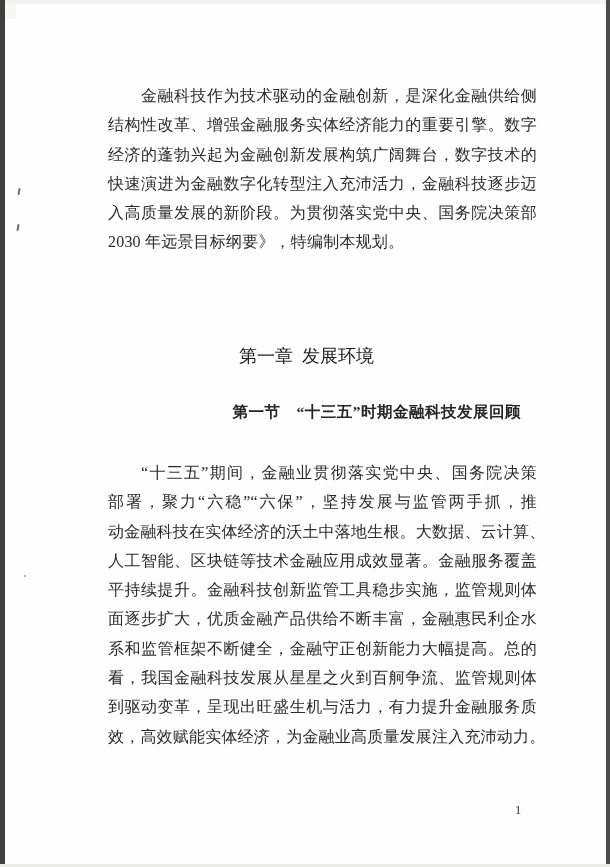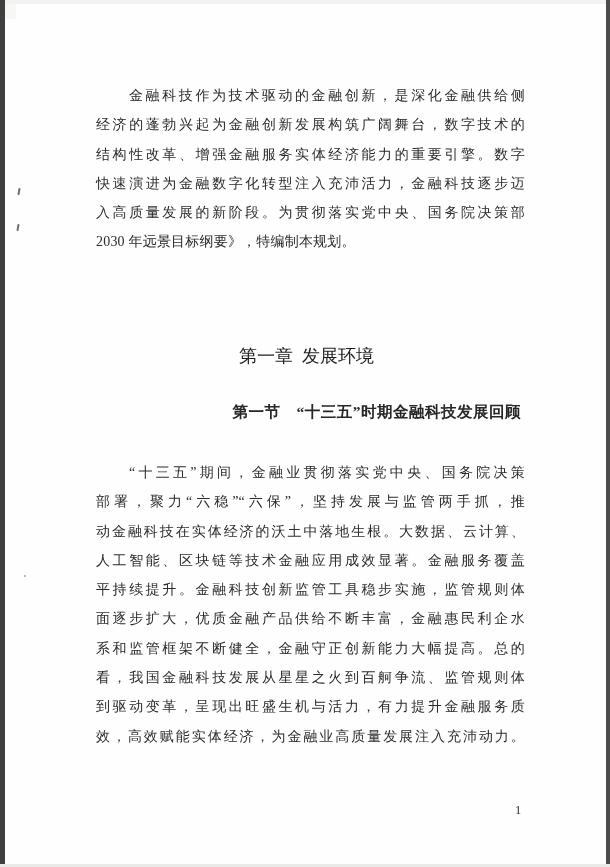--- a/index.html
+++ b/index.html
@@ -22,23 +22,23 @@
     position: absolute; width: 2px; height: 7px;
     background: #6e6e6e; border-radius: 1px; transform: rotate(10deg);
   }
   .mark-1 { left: 18px; top: 188px; }
   .mark-2 { left: 17px; top: 224px; }
   .mark-3 { left: 24px; top: 575px; width: 2px; height: 2px; background: #a0a09e; transform: none; }
 
   
   .para {
     position: absolute;
-    left: 96px;
+    left: 108px;
     width: 429px;
-    font-size: 14px;
+    font-size: 16px;
     line-height: 29.3px;
     letter-spacing: 0.2px;
   }
   .para-intro  { top: 81px; }
   .para-review { top: 458px; }
   .line {
     text-align: justify;
     text-align-last: justify;
     text-justify: inter-character;
     white-space: nowrap;
@@ -88,22 +88,22 @@
   <div class="corner-box"></div>
   <div class="edge-left"></div>
   <div class="edge-right"></div>
   <div class="edge-bottom"></div>
   <div class="mark mark-1"></div>
   <div class="mark mark-2"></div>
   <div class="mark mark-3"></div>
 
   <div class="para para-intro">
     <div class="line first">金融科技作为技术驱动的金融创新，是深化金融供给侧</div>
+    <div class="line">结构性改革、增强金融服务实体经济能力的重要引擎。数字</div>
     <div class="line">经济的蓬勃兴起为金融创新发展构筑广阔舞台，数字技术的</div>
-    <div class="line">结构性改革、增强金融服务实体经济能力的重要引擎。数字</div>
     <div class="line">快速演进为金融数字化转型注入充沛活力，金融科技逐步迈</div>
     <div class="line">入高质量发展的新阶段。为贯彻落实党中央、国务院决策部</div>
     <div class="line flush">2030 年远景目标纲要》，特编制本规划。</div>
   </div>
 
   <h1 class="chapter">第一章 发展环境</h1>
 
   <h2 class="section">第一节　“十三五”时期金融科技发展回顾</h2>
 
   <div class="para para-review">

